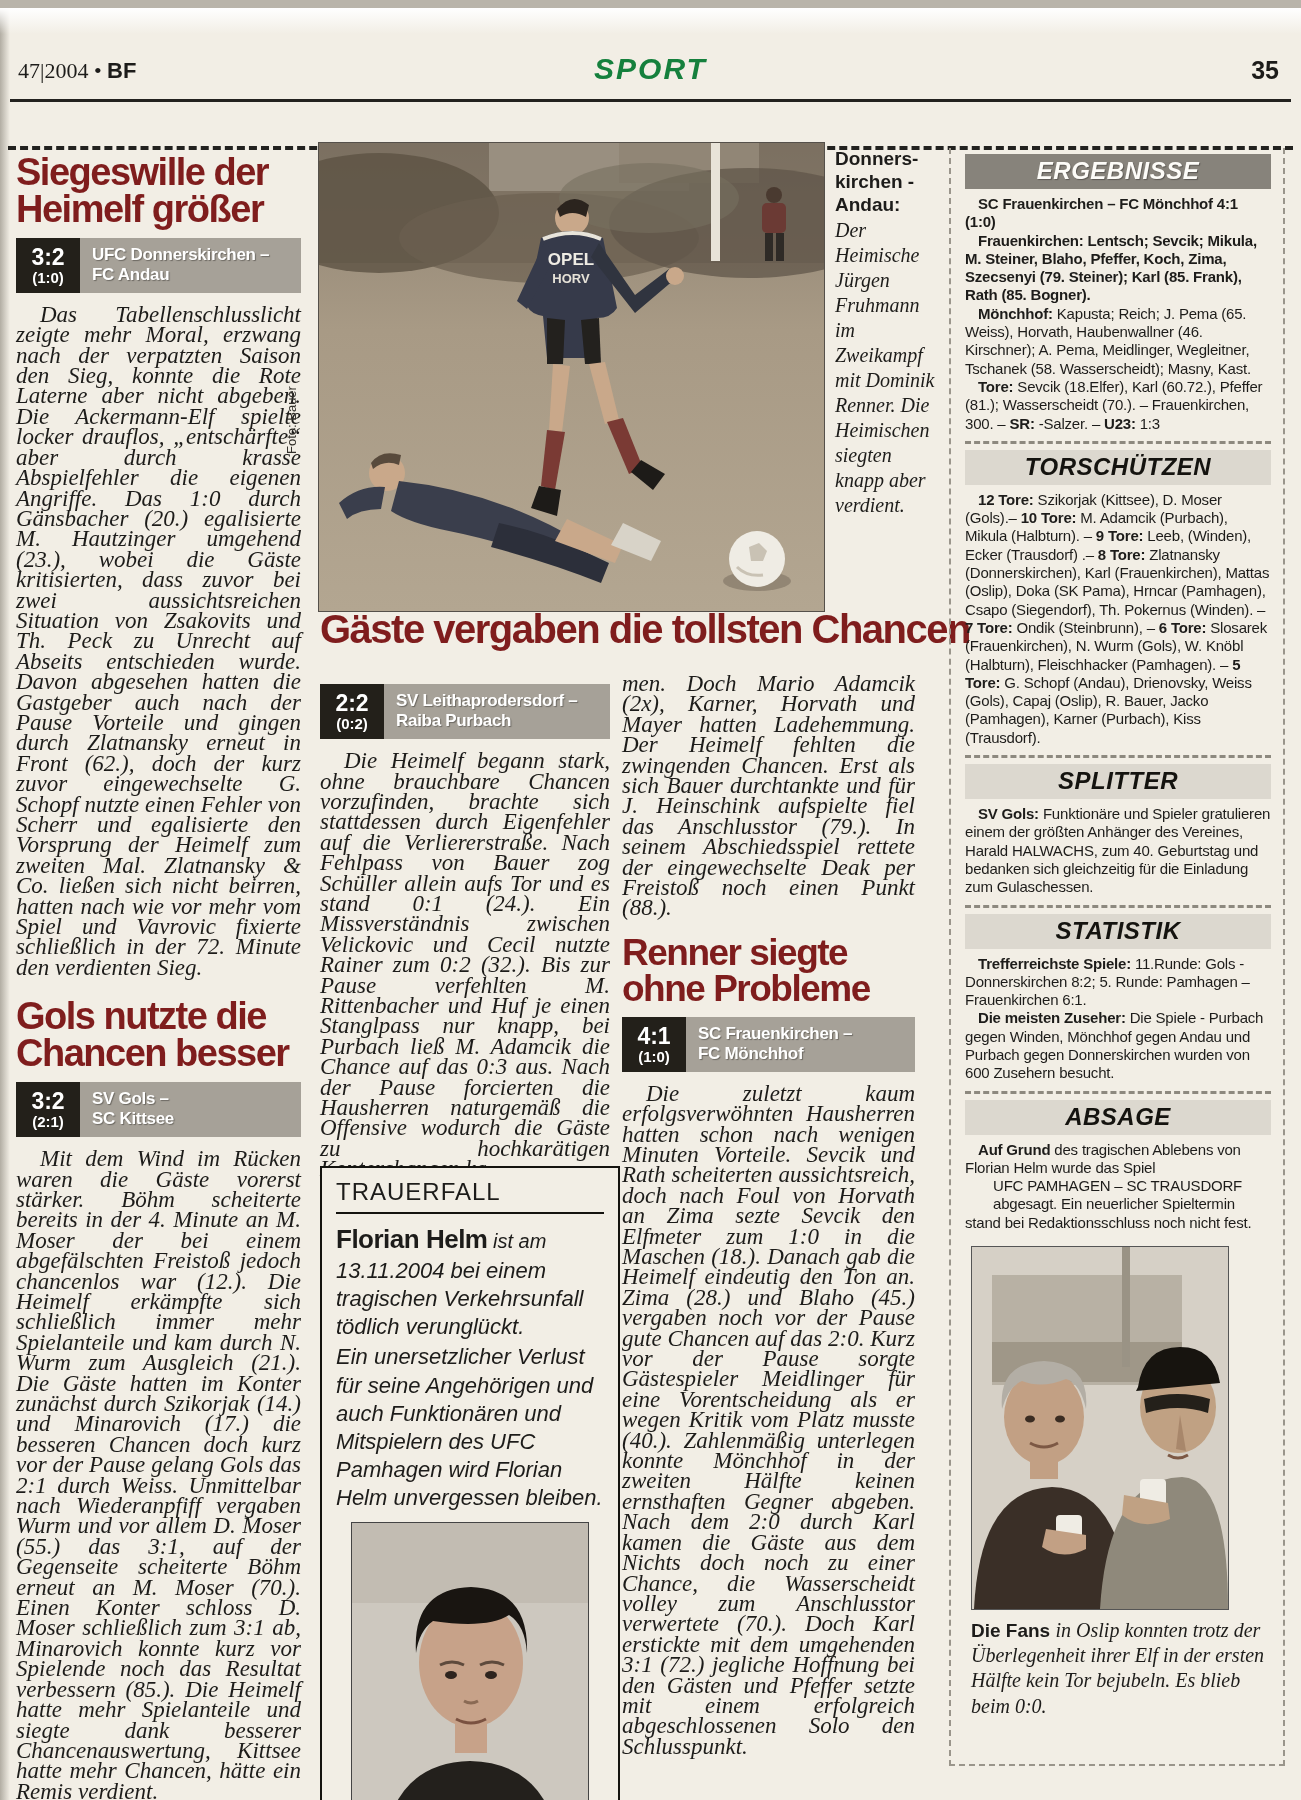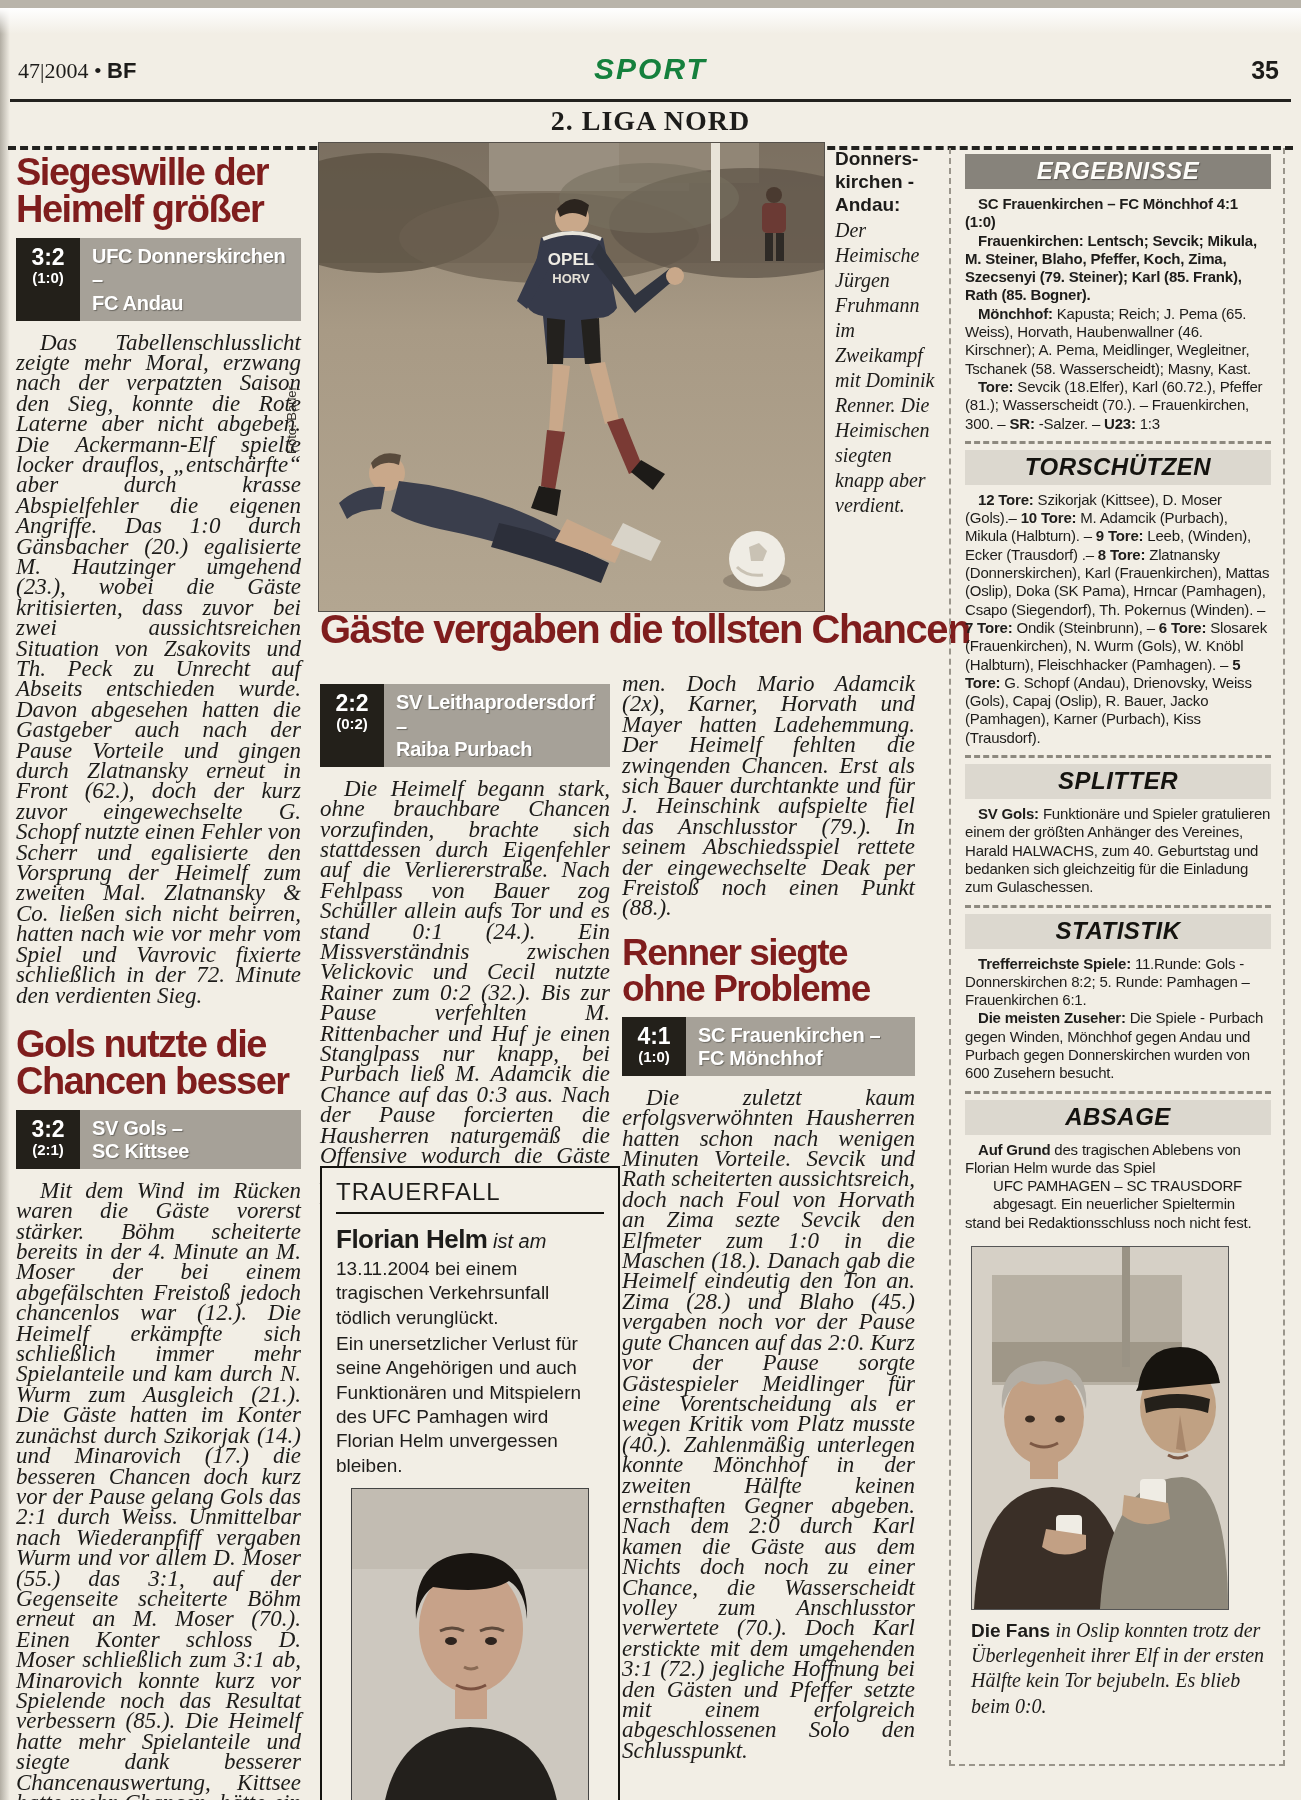--- a/index.html
+++ b/index.html
@@ -25,21 +25,21 @@
 
   
   .headline{font-family:"Liberation Sans",sans-serif;font-weight:bold;letter-spacing:-1.5px;
         line-height:.97;color:#7f1d1d;}
   .scorebox{display:flex;font-family:"Liberation Sans",sans-serif;margin:10px 0 12px 0;}
   .scorebox .sc{background:#23201a;color:#fff;width:64px;flex:0 0 64px;text-align:center;
         padding:7px 0 6px 0;}
   .scorebox .sc .n{font-weight:bold;font-size:23px;line-height:1.05;display:block;}
   .scorebox .sc .h{font-weight:bold;font-size:15px;line-height:1.2;display:block;}
   .scorebox .tm{background:#a6a198;color:#fff;flex:1;padding:7px 4px 5px 12px;font-weight:bold;
-        font-size:20px;line-height:1.18;letter-spacing:-.3px;text-shadow:1px 1px 1px rgba(40,38,33,.45);}
+        font-size:17px;line-height:1.18;letter-spacing:-.3px;text-shadow:1px 1px 1px rgba(40,38,33,.45);}
   .body-text{font-size:23px;line-height:20.4px;text-align:justify;font-style:italic;}
   .body-text p{margin:0;text-indent:24px;}
   .rb{font-weight:bold;}
   .ri{font-style:italic;}
 
   
   .col1{position:absolute;left:16px;top:146px;width:285px;}
   .col1 .headline{font-size:38px;margin:0 0 10px 0;}
   .col1 .headline.h2{margin-top:20px;}
 
@@ -60,21 +60,21 @@
   .colB{position:absolute;left:622px;top:666px;width:293px;}
   .colB .headline{font-size:37px;margin:16px 0 6px 0;}
 
   
   .trauer{position:absolute;left:320px;top:1158px;width:268px;border:2.5px solid #14130f;
         background:#f2eee5;padding:10px 14px 16px 14px;font-family:"Liberation Sans",sans-serif;}
   .trauer .t-title{font-size:24px;letter-spacing:1px;border-bottom:2px solid #14130f;
         padding-bottom:6px;margin-bottom:10px;}
   .trauer .t-name{font-size:26px;font-weight:bold;letter-spacing:-.5px;}
   .trauer .t-suffix{font-size:20px;font-style:italic;font-weight:normal;}
-  .trauer .t-body{font-size:19px;line-height:1.28;margin-top:2px;}
+  .trauer .t-body{font-size:22px;font-style:italic;line-height:1.28;margin-top:2px;}
   .trauer .t-body p{margin:0 0 2px 0;}
   .t-photo{margin:10px auto 0 auto;width:236px;height:330px;border:1px solid #444;
         background:#c9c4bb;}
   .t-photo svg{display:block;width:100%;height:100%;}
 
   
   .sidebar{position:absolute;left:949px;top:140px;width:336px;height:1618px;
         border:2px dashed #9a958b;border-top:none;padding:6px 10px 0 12px;box-sizing:border-box;
         font-family:"Liberation Sans",sans-serif;}
   .sb-bar{font-style:italic;font-weight:bold;text-align:center;font-size:24px;letter-spacing:.5px;
@@ -93,21 +93,20 @@
 </style>
 </head>
 <body>
 
 <div class="page">
 
   <div class="hdr-edition"><span>47|2004 • </span><span class="rb">BF</span></div>
   <div class="hdr-section">SPORT</div>
   <div class="hdr-pageno">35</div>
   <div class="hdr-rule"></div>
-  <div class="hdr-league">2. LIGA NORD</div>
   <div class="hdr-dashes"></div>
 
   <div class="col1">
     <div class="headline">Siegeswille der Heimelf größer</div>
     <div class="scorebox">
       <div class="sc">
         <span class="n">3:2</span>
         <span class="h">(1:0)</span>
       </div>
       <div class="tm">

